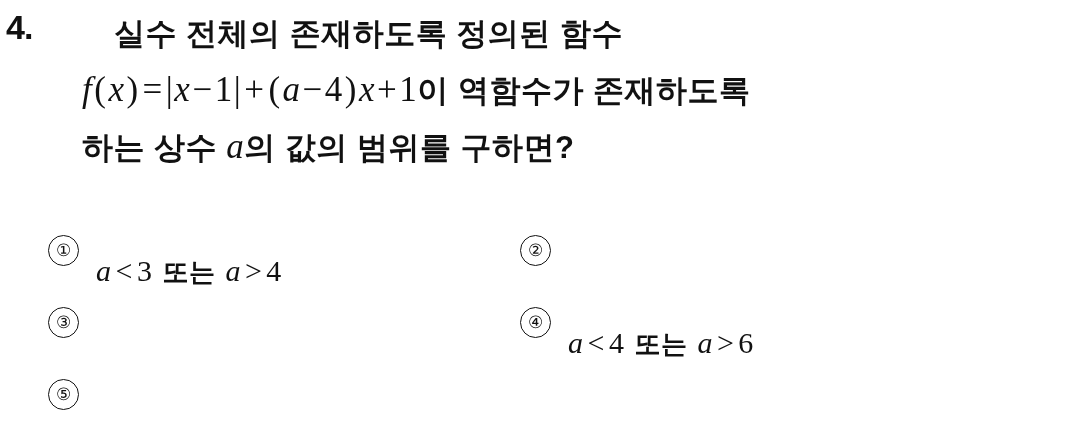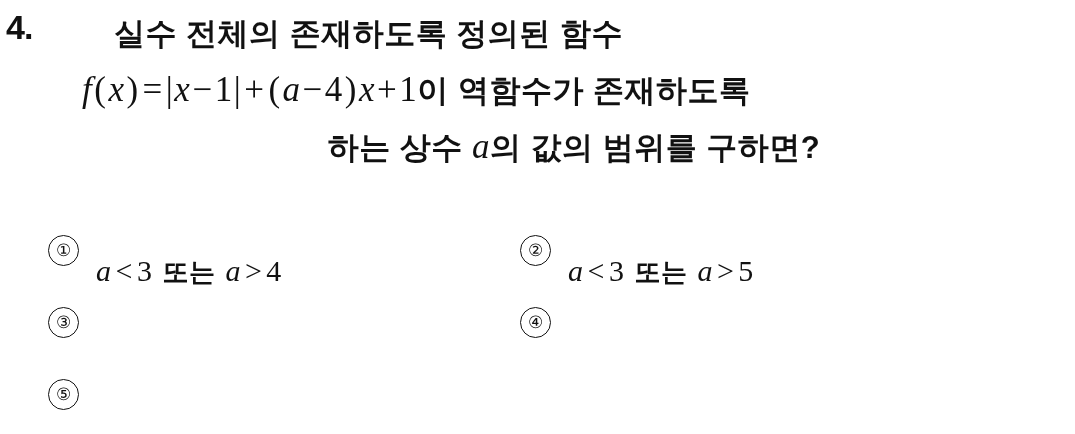--- a/index.html
+++ b/index.html
@@ -55,21 +55,20 @@
     margin-left: 38px;
   }
 
   .q-line2 {
     margin-left: 6px;
     white-space: nowrap;
   }
 
   .q-line3 {
     margin-left: 6px;
-    text-align: center;
   }
 
   
   .math {
     font-family: Liberation Serif, serif;
     font-weight: normal;
     font-style: italic;
     font-size: 35px;
   }
   .mfun {
@@ -170,30 +169,30 @@
 
   <div class="choices">
 
     <div class="choice-row">
       <div class="choice col1">
         <span class="circ">①</span>
         <span class="choice-text"><span>a</span><span class="rel">&lt;</span><span class="num">3</span><span class="kor">또는</span><span>a</span><span class="rel">&gt;</span><span class="num">4</span></span>
       </div>
       <div class="choice col2">
         <span class="circ">②</span>
-        <span class="choice-text"><span>a</span><span class="rel">&lt;</span><span class="num">3</span><span class="kor">또는</span><span>a</span><span class="rel">&gt;</span><span class="num">5</span></span>
       </div>
     </div>
 
     <div class="choice-row">
       <div class="choice col1">
         <span class="circ">③</span>
       </div>
       <div class="choice col2">
         <span class="circ">④</span>
+        <span class="choice-text"><span>a</span><span class="rel">&lt;</span><span class="num">4</span><span class="kor">또는</span><span>a</span><span class="rel">&gt;</span><span class="num">6</span></span>
       </div>
     </div>
 
     <div class="choice-row">
       <div class="choice col1">
         <span class="circ">⑤</span>
       </div>
       <div class="choice col2"></div>
     </div>
 

